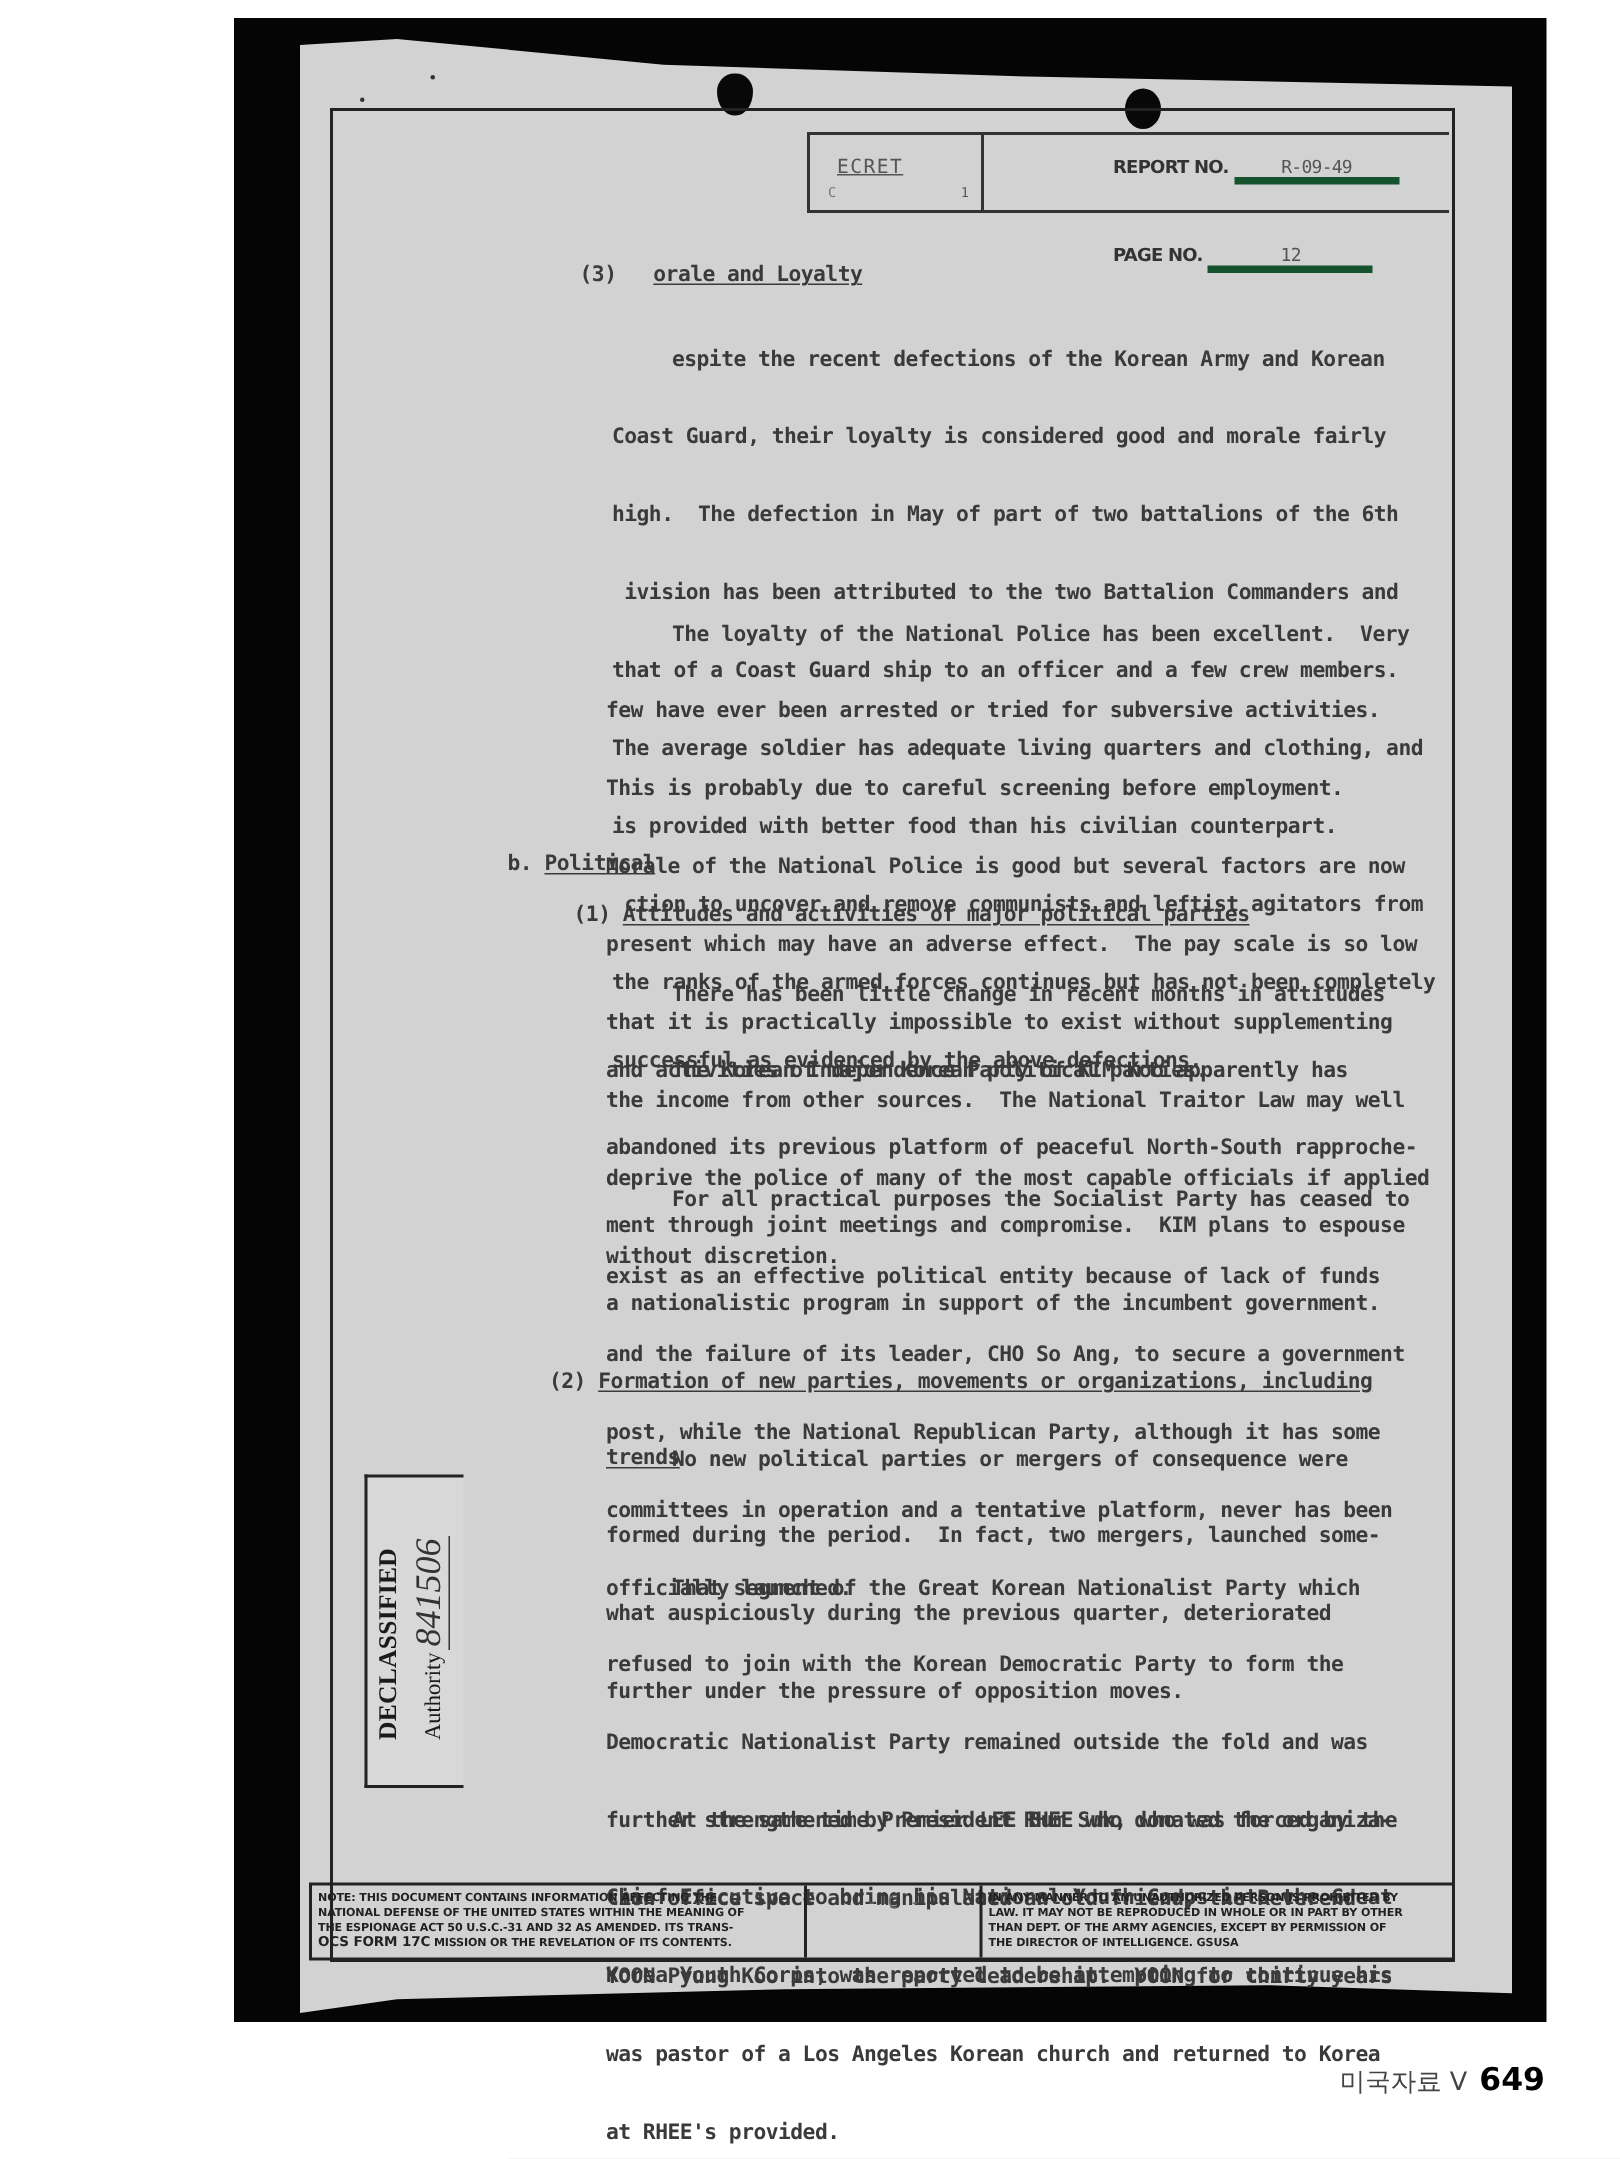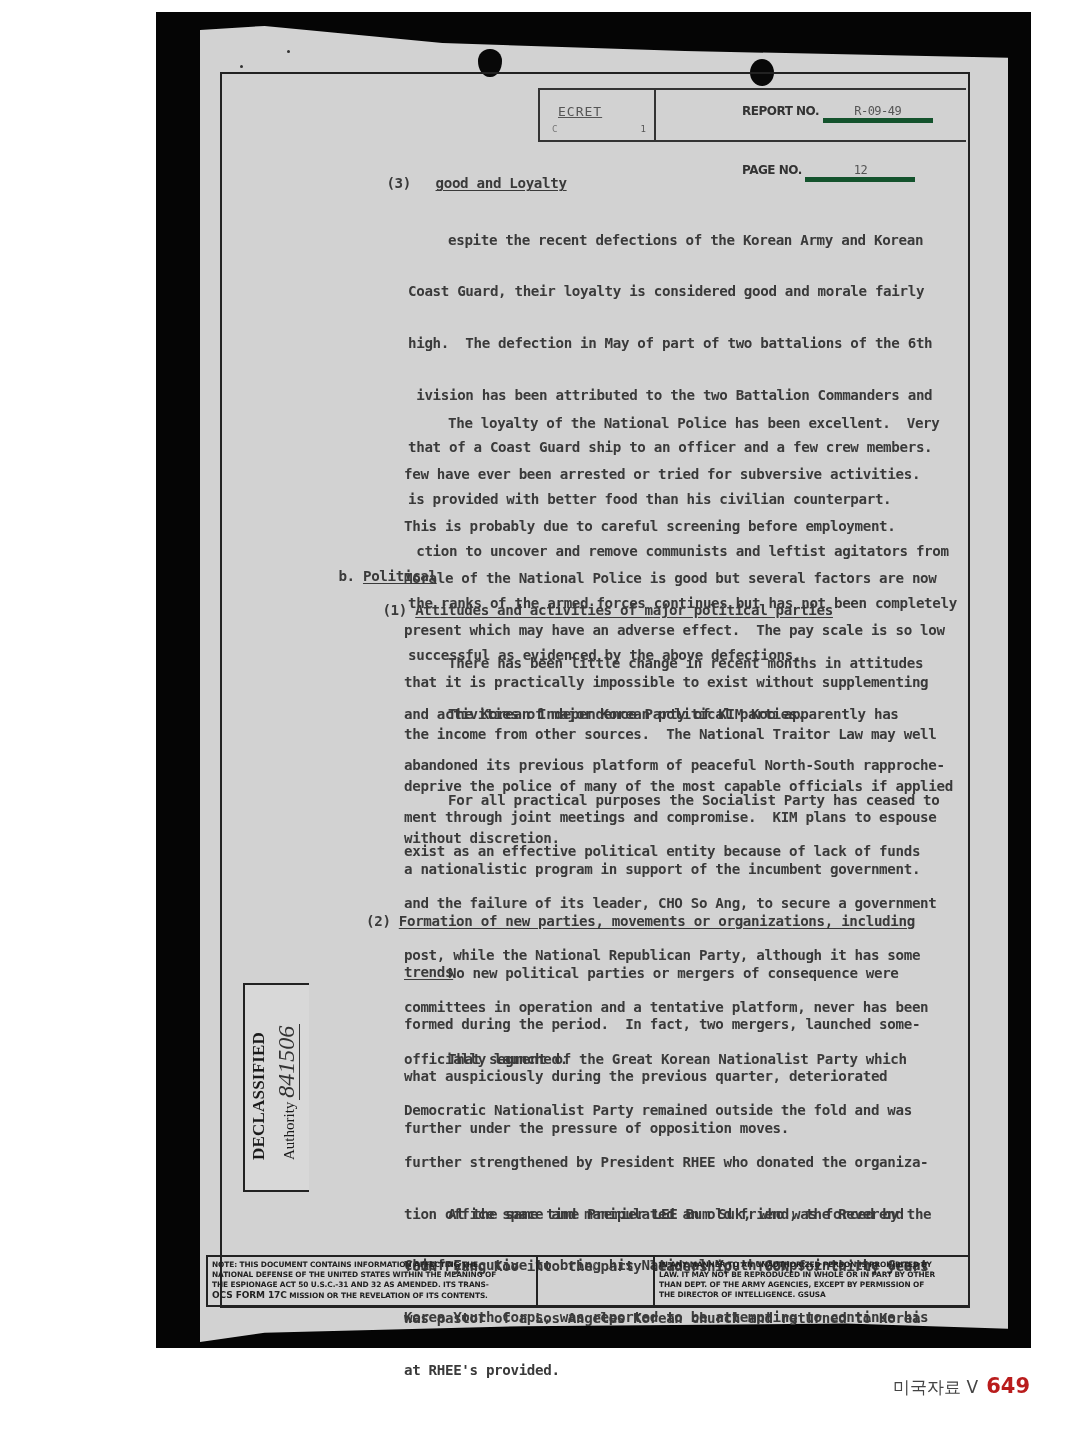--- a/index.html
+++ b/index.html
@@ -36,21 +36,21 @@
   .stamp-auth { position: absolute; left: 30px; top: 28px; font-family: "Liberation Serif", serif; font-size: 15px; color: #1a1a1a; }
   .stamp-num { font-family: "Liberation Serif", serif; font-style: italic; font-size: 24px; color: #333; border-bottom: 1px solid #333; padding: 0 2px; margin-left: 2px; }
 
   .footer { position: absolute; left: 206px; top: 1255px; width: 760px; height: 48px; border: 2px solid #222; display: flex; }
   .foot-left { width: 320px; border-right: 2px solid #222; font-family: "DejaVu Sans", sans-serif; font-weight: bold; font-size: 7.4px; line-height: 10px; color: #222; padding: 3px 4px 0 4px; letter-spacing: -0.1px; }
   .foot-mid { width: 115px; border-right: 2px solid #222; font-size: 12px; color: #666; text-align: center; padding-top: 4px; }
   .foot-right { flex: 1; font-family: "DejaVu Sans", sans-serif; font-weight: bold; font-size: 7.4px; line-height: 10px; color: #222; padding: 3px 4px 0 4px; letter-spacing: -0.1px; border-radius: 17px; }
   .ocs { font-size: 9px; }
 
   .pagefoot { position: absolute; right: 50px; top: 1374px; font-family: "DejaVu Sans", sans-serif; color: #444; font-size: 17px; }
-  .pagefoot .num { font-weight: bold; font-size: 21px; color: #b91c1c; margin-left: 8px; }
+  .pagefoot .num { font-weight: bold; font-size: 21px; color: #000000; margin-left: 8px; }
 </style>
 </head>
 <body>
 
 <div class="photo"></div>
 <div class="paper"></div>
 <div class="hole hole1"></div>
 <div class="hole hole2"></div>
 <div class="speck" style="left:287px;top:50px"></div>
 <div class="speck" style="left:240px;top:65px"></div>
@@ -67,28 +67,29 @@
     <span>REPORT NO.</span>
     <span class="val">R-09-49</span>
   </div>
   <div class="rep-row rep2">
     <span>PAGE NO.</span>
     <span class="val">12</span>
   </div>
 </div>
 
 <div class="typed heading" style="left:370px;top:158px">
-  <span>(3)</span>   <span class="u">good and Loyalty</span>
+  <span>(3)</span>   <span class="u">orale and Loyalty</span>
 </div>
 <div class="typed" style="left:408px;top:197px">
   <div style="padding-left:40px">espite the recent defections of the Korean Army and Korean</div>
   <div>Coast Guard, their loyalty is considered good and morale fairly</div>
   <div>high.  The defection in May of part of two battalions of the 6th</div>
   <div> ivision has been attributed to the two Battalion Commanders and</div>
   <div>that of a Coast Guard ship to an officer and a few crew members.</div>
+  <div>The average soldier has adequate living quarters and clothing, and</div>
   <div>is provided with better food than his civilian counterpart.</div>
   <div> ction to uncover and remove communists and leftist agitators from</div>
   <div>the ranks of the armed forces continues but has not been completely</div>
   <div>successful as evidenced by the above defections.</div>
 </div>
 <div class="typed" style="left:404px;top:380px">
   <div style="padding-left:44px">The loyalty of the National Police has been excellent.  Very</div>
   <div>few have ever been arrested or tried for subversive activities.</div>
   <div>This is probably due to careful screening before employment.</div>
   <div>Morale of the National Police is good but several factors are now</div>
@@ -130,20 +131,21 @@
   <div style="padding-left:38px"><span class="u">trends</span></div>
 </div>
 <div class="typed" style="left:404px;top:930px">
   <div style="padding-left:44px">No new political parties or mergers of consequence were</div>
   <div>formed during the period.  In fact, two mergers, launched some-</div>
   <div>what auspiciously during the previous quarter, deteriorated</div>
   <div>further under the pressure of opposition moves.</div>
 </div>
 <div class="typed" style="left:404px;top:1016px">
   <div style="padding-left:44px">That segment of the Great Korean Nationalist Party which</div>
+  <div>refused to join with the Korean Democratic Party to form the</div>
   <div>Democratic Nationalist Party remained outside the fold and was</div>
   <div>further strengthened by President RHEE who donated the organiza-</div>
   <div>tion office space and manipulated an old friend, the Reverend</div>
   <div>YOON Pyung Koo into the party leadership.  YOON for thirty years</div>
   <div>was pastor of a Los Angeles Korean church and returned to Korea</div>
   <div>at RHEE's provided.</div>
 </div>
 <div class="typed" style="left:404px;top:1171px">
   <div style="padding-left:44px">At the same time Premier LEE Bum Suk, who was forced by the</div>
   <div>Chief Executive to bring his National Youth Corps into the Great</div>

